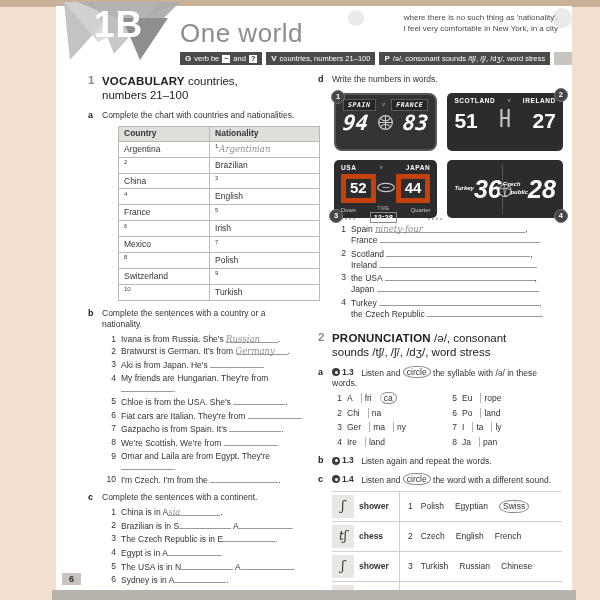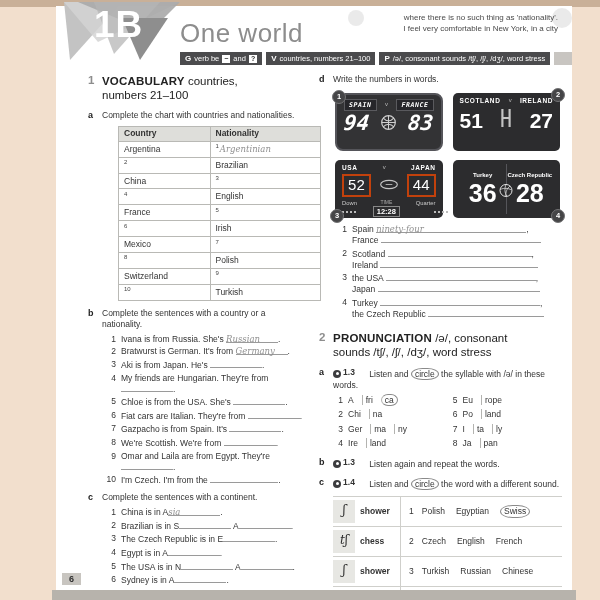--- a/index.html
+++ b/index.html
@@ -60,34 +60,34 @@
   .board.lcd{background:#333335;border:2px solid #55555a;border-radius:8px;}
   .badge{position:absolute;width:12px;height:12px;border-radius:50%;background:#454547;border:1px solid #737375;color:#fff;font-size:7.5px;font-weight:bold;display:flex;align-items:center;justify-content:center;z-index:3;}
   .badge.tl{top:-5px;left:-5px;} .badge.tr{top:-5px;right:-5px;} .badge.bl{bottom:-5px;left:-5px;} .badge.br{bottom:-5px;right:-5px;}
   .b-row1{display:flex;justify-content:space-between;align-items:center;}
   .team{font-size:6.5px;font-weight:bold;letter-spacing:.6px;}
   .lcd .team{font-family:"DejaVu Sans Mono",monospace;font-style:italic;border:1px solid #5a5a5e;background:#26262a;padding:1px 4px;}
   .vs{font-size:6px;color:#bbb;}
   .b-row2{display:flex;justify-content:space-between;align-items:center;margin-top:2px;}
   .score{font-size:21px;font-weight:bold;line-height:1;}
   .lcd .score{font-family:"DejaVu Sans Mono",monospace;font-style:italic;transform:skewX(-6deg);}
-  .scorebox{border:2px solid #c2410c;padding:1px 4px;font-size:15px;font-weight:normal;line-height:1.1;}
-  .b-row3{display:flex;justify-content:space-between;align-items:center;margin-top:2px;font-size:5.8px;color:#ccc;}
+  .scorebox{border:5px solid #c2410c;padding:1px 4px;font-size:15px;font-weight:bold;line-height:1.1;}
+  .b-row3{display:flex;justify-content:space-between;align-items:flex-end;margin-top:2px;font-size:5.8px;color:#ccc;}
   .dots{display:inline-block;width:2px;height:2px;background:#bbb;box-shadow:4px 0 #bbb,8px 0 #bbb,12px 0 #bbb;margin-top:2px;}
   .timebox{border:1px solid #888;padding:0 3px;font-size:7.5px;font-weight:bold;color:#fff;}
   .tlabel{font-size:5px;text-align:center;color:#aaa;}
   .half-board{display:flex;height:100%;}
-  .half{flex:1;display:flex;flex-direction:column;align-items:center;justify-content:center;}
+  .half{flex:1;display:flex;flex-direction:row;align-items:center;justify-content:center;font-style:italic;}
   .half+.half{border-left:1px solid #55555a;}
   .half .team2{font-size:6px;font-weight:bold;margin-bottom:1px;}
   .half .bigscore{font-size:25px;font-weight:bold;line-height:1;}
   .mid-ball{position:absolute;left:50%;top:55%;transform:translate(-50%,-50%);z-index:2;}
 
   
-  .audio{display:inline-flex;align-items:flex-end;margin-right:12px;vertical-align:-1px;}
+  .audio{display:inline-flex;align-items:center;margin-right:5px;vertical-align:-1px;}
   .audio .cd{width:8px;height:8px;border-radius:50%;background:#3c3c3e;position:relative;margin-right:2px;}
   .audio .cd:after{content:"";position:absolute;left:2.5px;top:2.5px;width:3px;height:3px;border-radius:50%;background:#fff;}
   .audio b{font-size:8.5px;}
   .circ{border:1px solid #8a8a8a;border-radius:50% / 60%;padding:0 3px;}
   .words{display:grid;grid-template-columns:1fr 1fr;grid-template-rows:repeat(4,auto);grid-auto-flow:column;margin-top:4px;font-size:8.5px;row-gap:3.5px;}
   .word{display:flex;align-items:center;}
   .word .wn{width:10px;text-align:right;margin-right:5px;}
   .sylgrp span.s + span.s{border-left:1px solid #b3b3b0;padding-left:3px;margin-left:8px;}
   .sylgrp .circ{margin-left:3px;}
 

